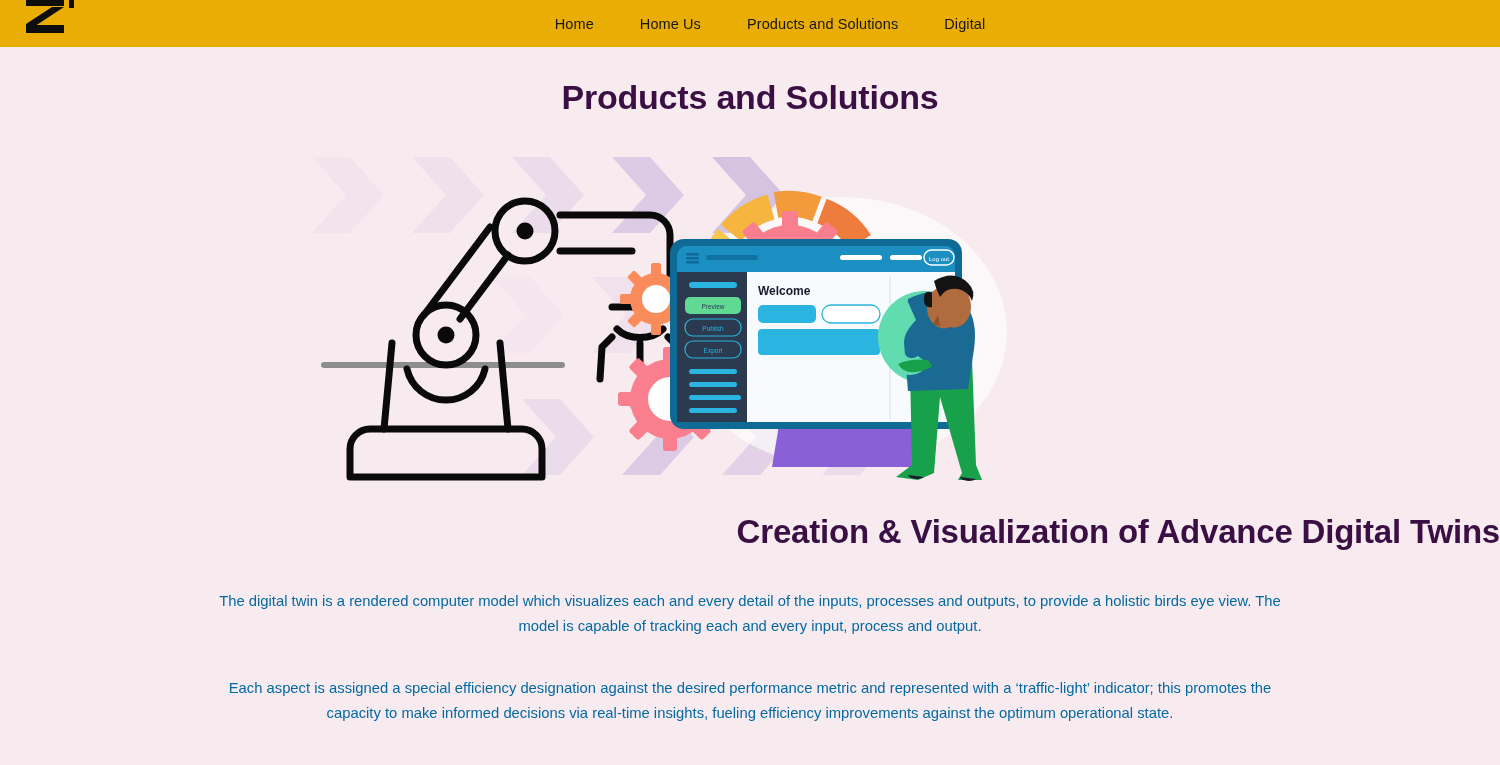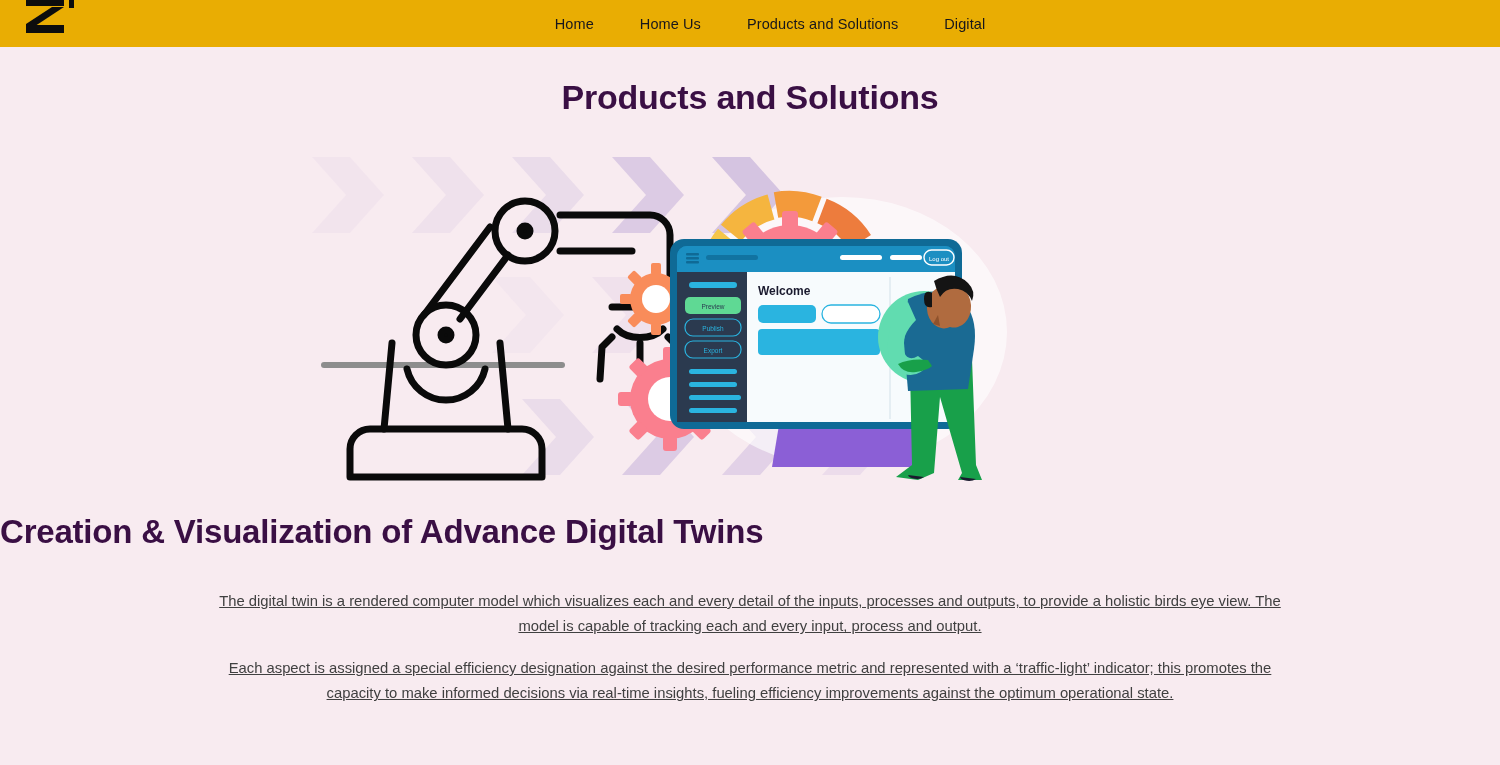--- a/index.html
+++ b/index.html
@@ -58,30 +58,30 @@
     font-size:31px; font-weight:bold; color:#2d0b36;
     line-height:1.42; letter-spacing:-.3px;
   }
   .hero-body{
     margin-top:22px;
     font-size:14.6px; line-height:1.73; color:#4a4260;
   }
 
   
   .section-title{
-    text-align:left;
+    text-align:right;
     font-size:33px; font-weight:bold; color:#3a0f44;
     margin-top:22px; letter-spacing:-.2px;
   }
   .section-body{
     width:1070px; margin:38px auto 0 auto;
     text-align:center;
-    font-size:14.8px; line-height:1.72; color:#404040;text-decoration:underline;
-  }
-  .section-body p + p{ margin-top:16px; }
+    font-size:14.8px; line-height:1.72; color:#0369a1;
+  }
+  .section-body p + p{ margin-top:36px; }
 </style>
 </head>
 <body>
 
 <header class="site-header">
 
   <div class="logo">
     <svg viewBox="0 0 62 48" width="62" height="48" aria-hidden="true">
       <rect x="8" y="4" width="38" height="8" fill="#0d0d0d"></rect>
       <rect x="51" y="2" width="5" height="12" fill="#0d0d0d"></rect>

